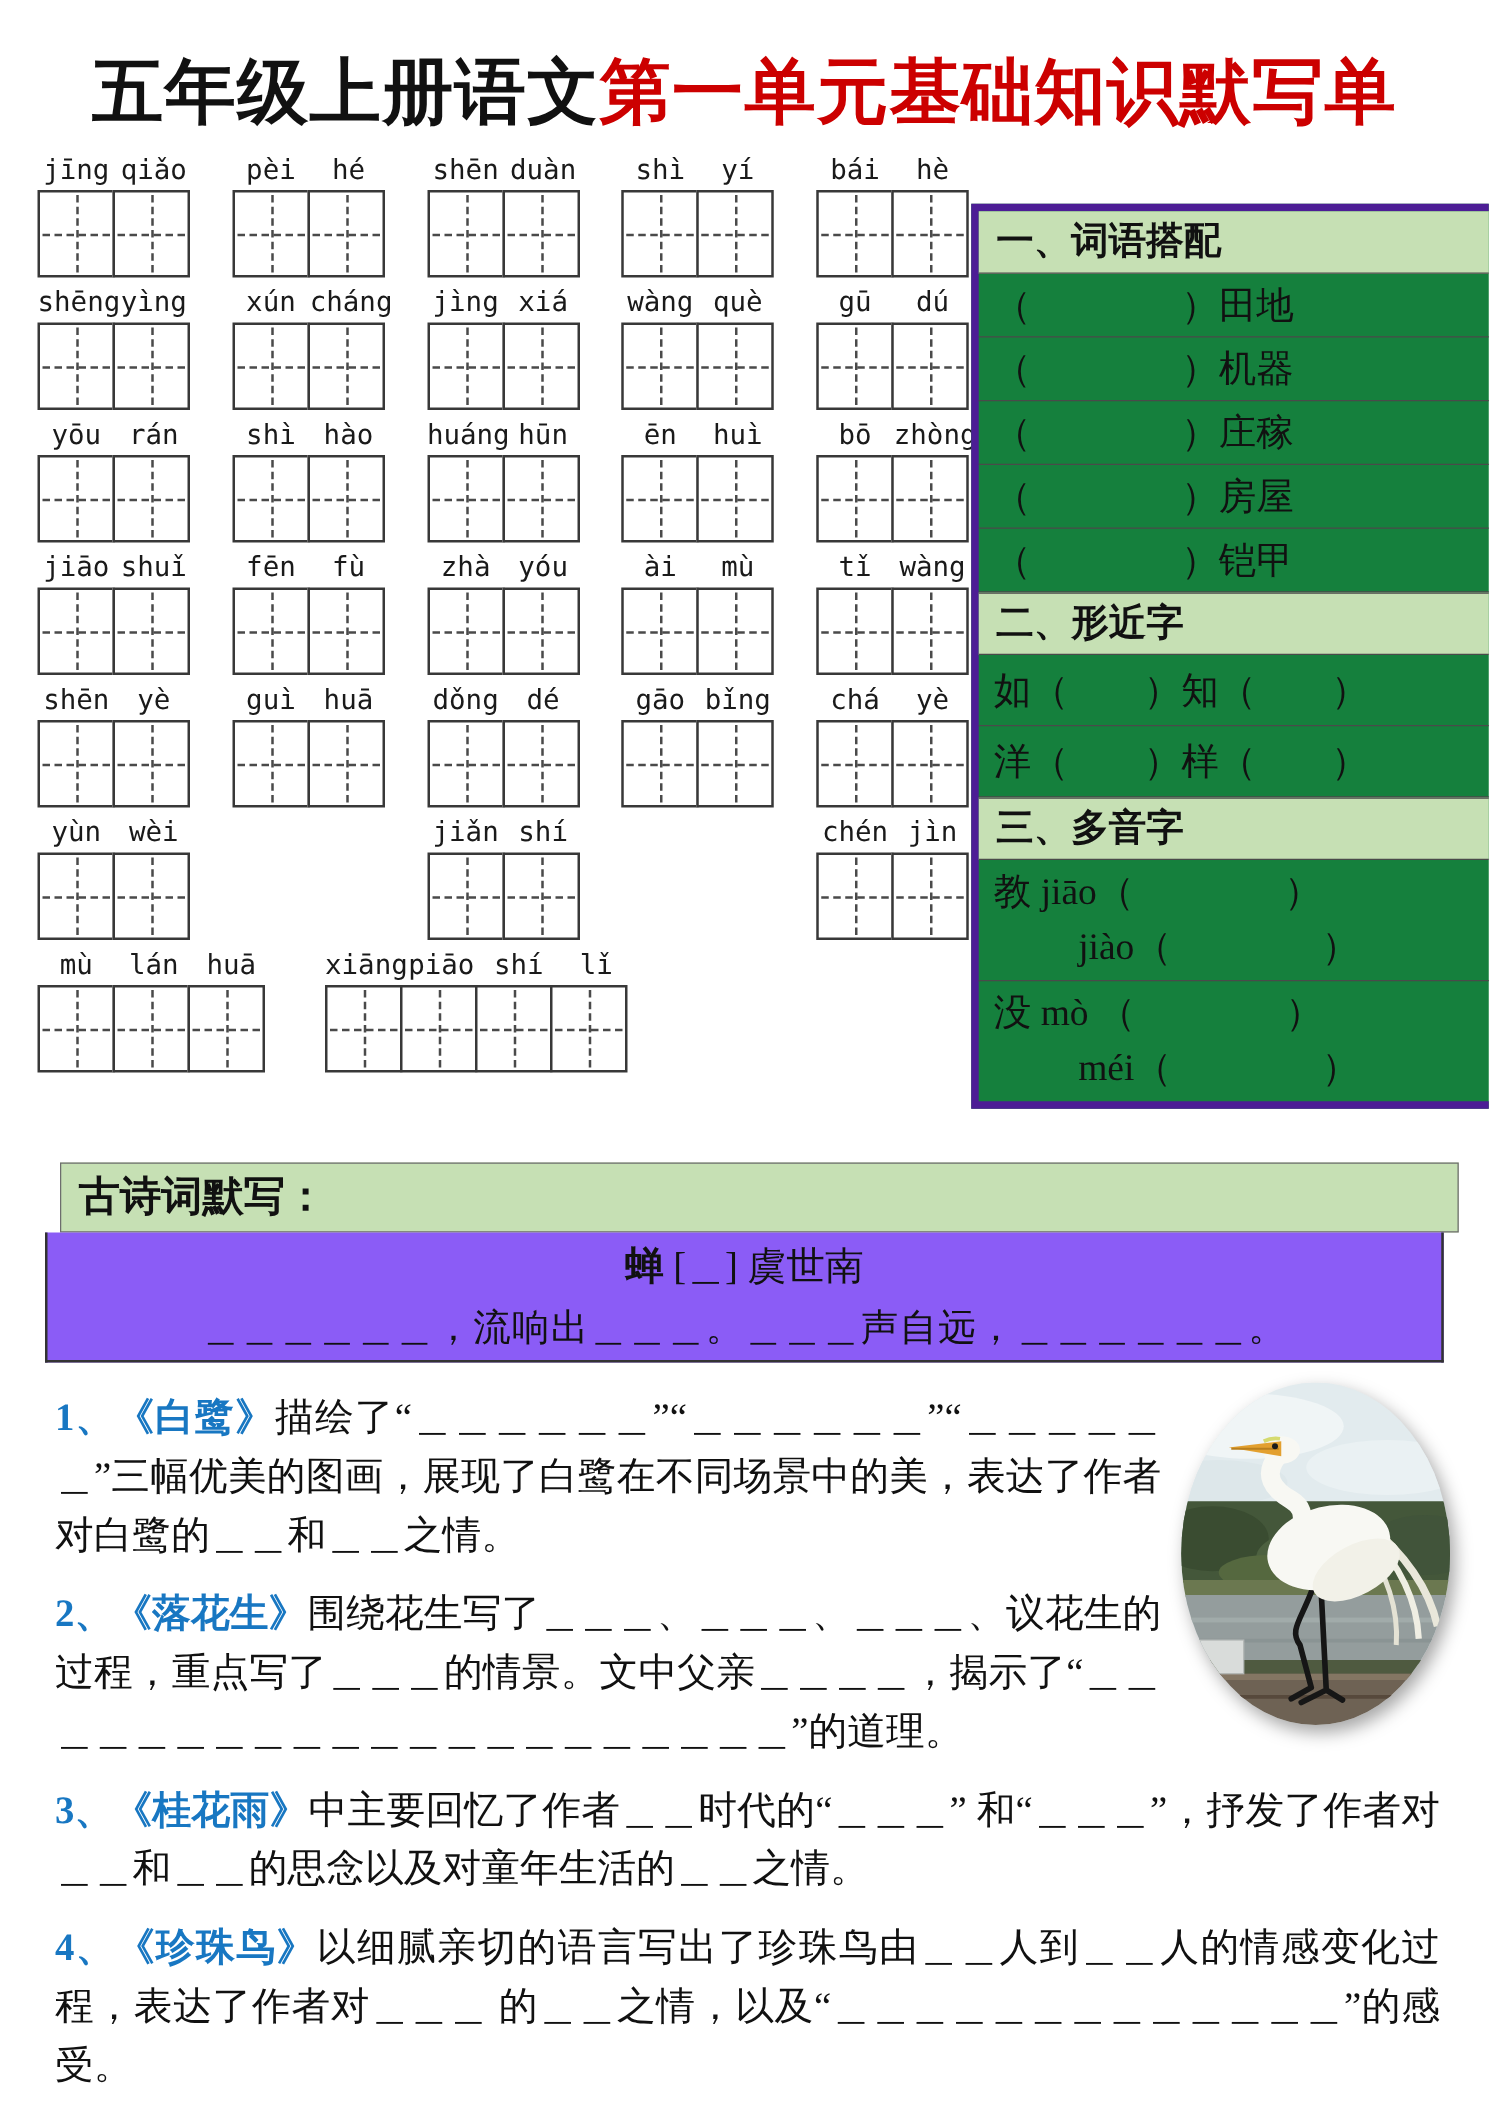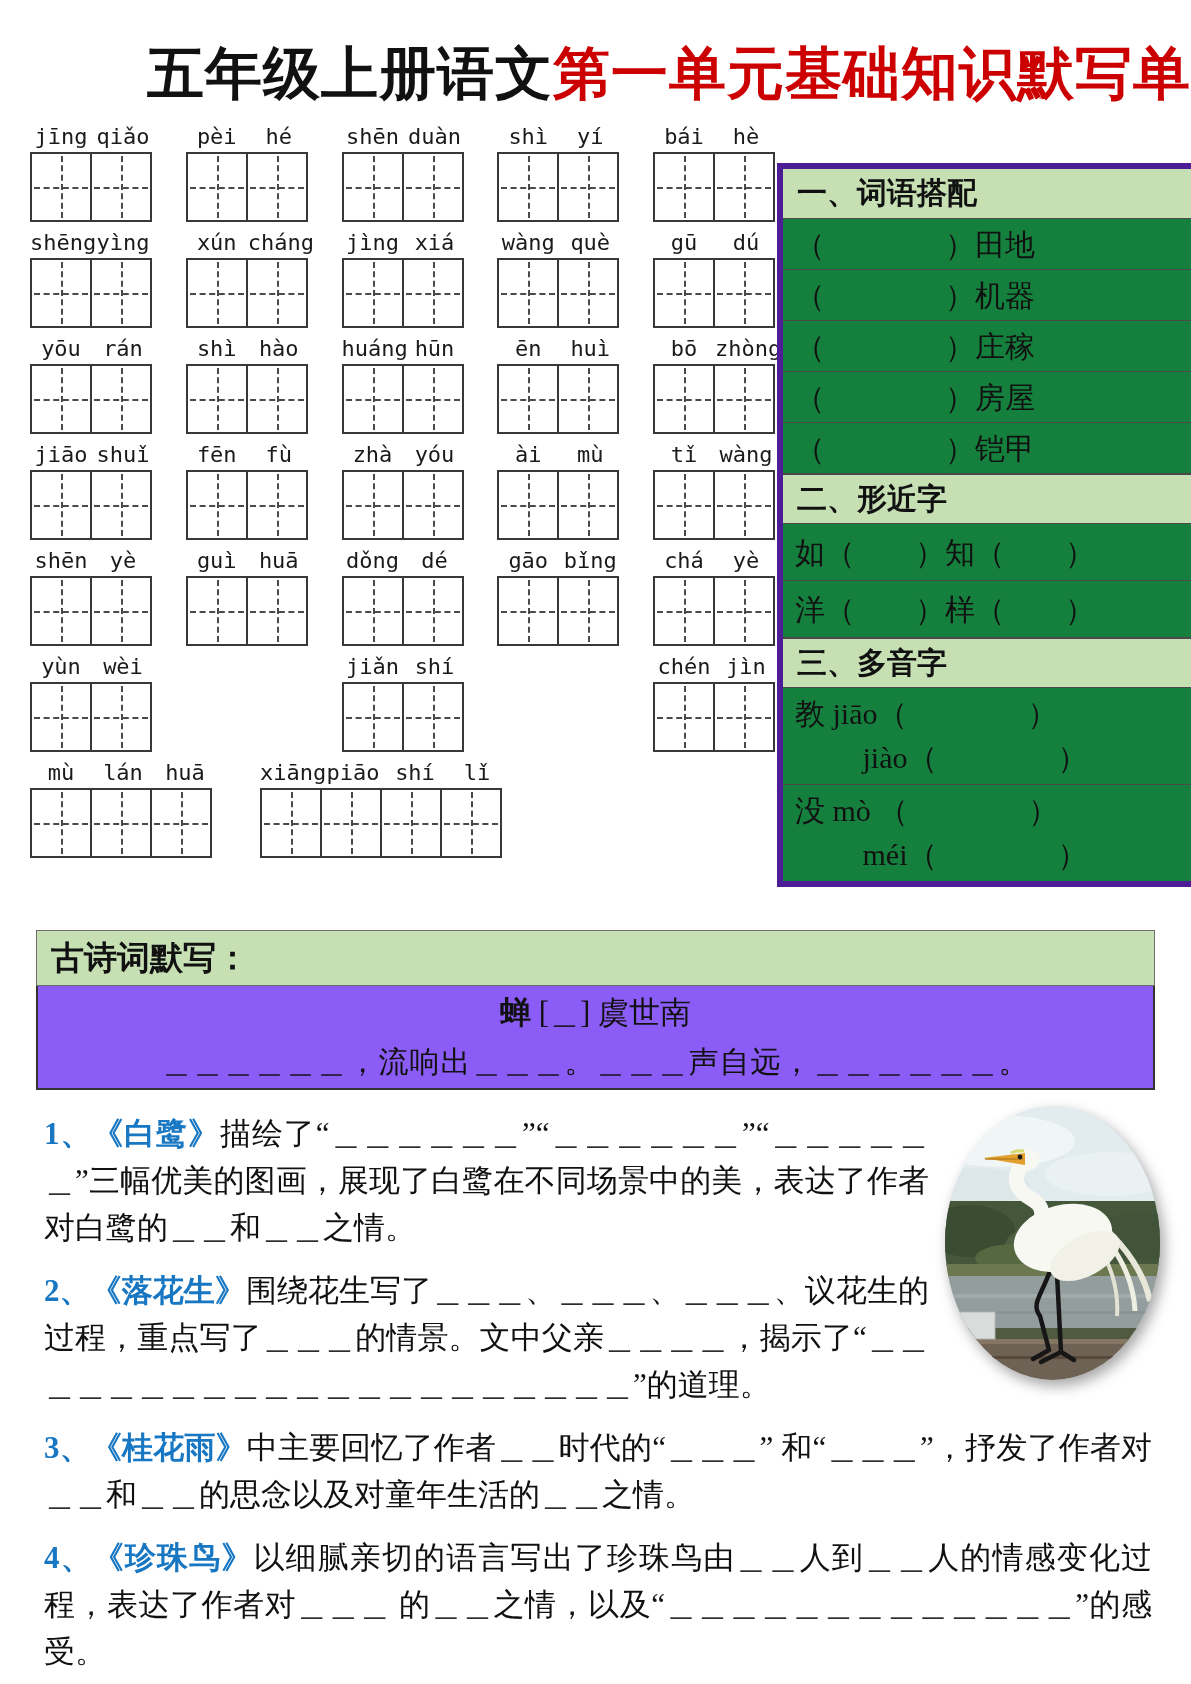--- a/index.html
+++ b/index.html
@@ -8,21 +8,21 @@
     --question-blue:#1877c2;
   }
   *{box-sizing:border-box;}
   html,body{margin:0;padding:0;}
   body{
     width:1191px;height:1684px;position:relative;background:#ffffff;
     font-family:"Liberation Serif","DejaVu Serif",serif;color:#111;
   }
   
   .page-title{
-    position:absolute;top:36px;left:0;width:100%;text-align:right;
+    position:absolute;top:36px;left:0;width:100%;text-align:center;
     font-size:57px;font-weight:bold;letter-spacing:1px;white-space:nowrap;
   }
   .page-title .red{color:var(--title-red);}
   
   .pinyin-area{position:absolute;left:30px;top:120px;width:747px;}
   .p-row{display:flex;justify-content:space-between;height:106px;}
   .p-row.left{justify-content:flex-start;gap:44px;}
   .p-syl{display:flex;height:32px;align-items:flex-end;}
   .syl{
     width:62px;text-align:center;font-family:"DejaVu Sans Mono","DejaVu Sans",monospace;
@@ -51,21 +51,21 @@
     font-size:30px;height:51px;line-height:51px;padding:0 12px;
     border-bottom:1px solid #4a4a4a;white-space:nowrap;overflow:hidden;
   }
   .sb-row.tall{height:57px;line-height:57px;}
   .sb-section:last-child .sb-cell:last-child,
   .sb-section:last-child .sb-row:last-child{border-bottom:none;}
   .sb-cell{border-bottom:1px solid #4a4a4a;padding:4px 12px;}
   .sb-line{font-size:30px;height:44px;line-height:44px;white-space:nowrap;}
   
   .poem-banner{
-    position:absolute;left:36px;top:930px;width:1119px;height:56px;
+    position:absolute;left:48px;top:930px;width:1119px;height:56px;
     background:var(--header-green);border:1px solid #6d6d6d;
     font-size:33px;font-weight:bold;line-height:54px;padding:0 14px;
   }
   .poem-box{
     position:absolute;left:36px;top:986px;width:1119px;height:104px;
     border:2px solid #333;border-top:none;background:#8b5cf6;text-align:center;
   }
   .poem-title{font-size:31px;margin-top:6px;}
   .poem-title .poem-name{font-weight:bold;}
   .poem-line{font-size:30px;margin-top:8px;letter-spacing:1px;}

